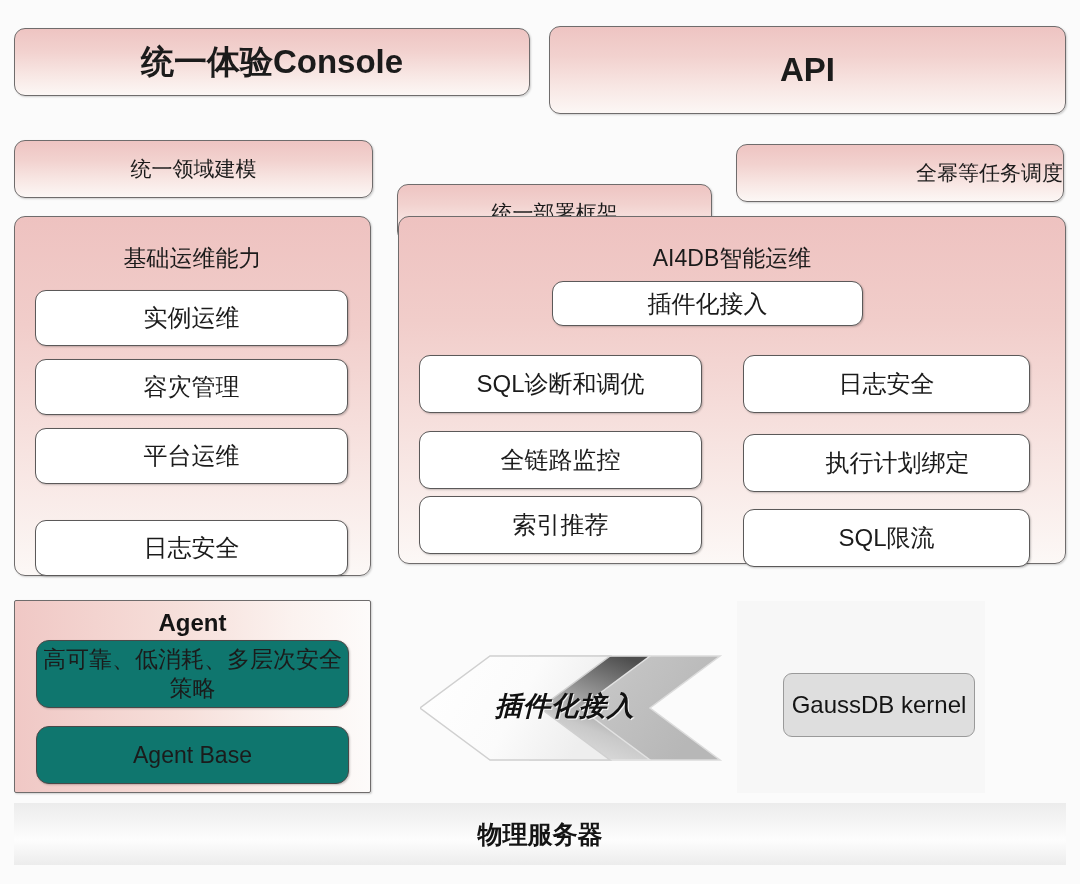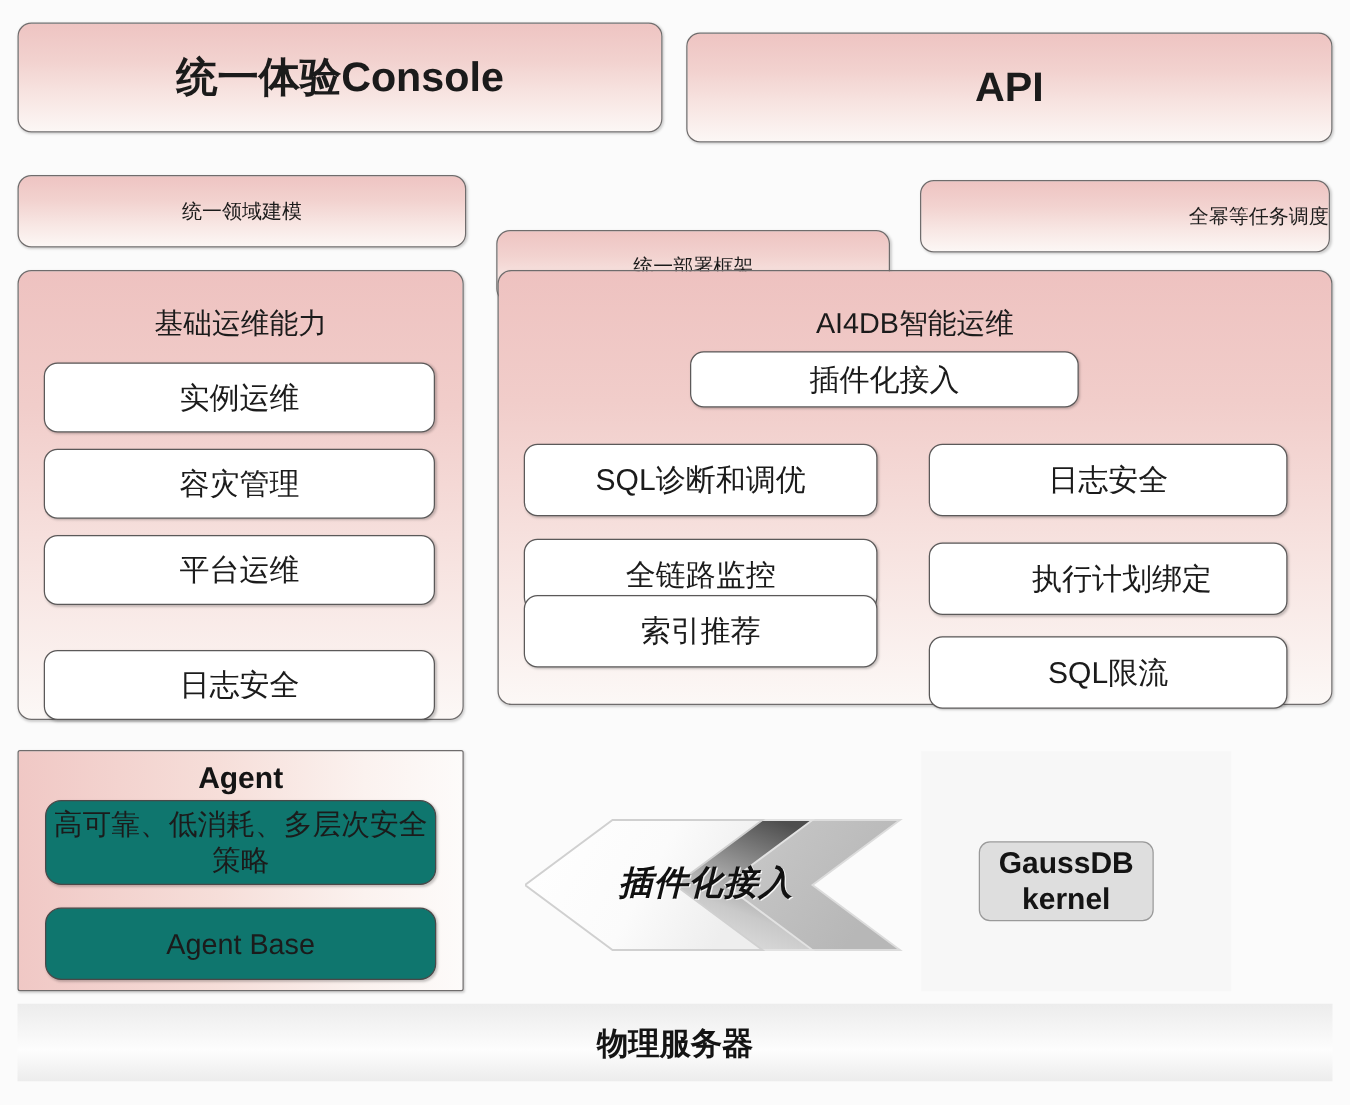--- a/index.html
+++ b/index.html
@@ -63,21 +63,21 @@
     text-align: center;
     color: #1b1b1b;
   }
 
   
   .headline {
     font-size: 33px;
     font-weight: bold;
   }
 
-  .row2-label { font-size: 16px; }
+  .row2-label { font-size: 21px; }
   .col-title  { font-size: 23px; }
   .item-label { font-size: 24px; }
 
   
   #agent-panel {
     position: absolute;
     box-sizing: border-box;
     border: 1.5px solid #6f6c6c;
     border-radius: 2px;
     background: linear-gradient(to right, #f0c8c5 0%, #f6ded9 45%, #fbf2ef 78%, #fdfbfa 100%);
@@ -161,21 +161,21 @@
     font-size: 25px;
     font-weight: bold;
     color: #141414;
   }
 </style>
 </head>
 <body>
 
 <div id="canvas">
 
-  <div class="pink-card headline" style="left:14px; top:18px; width:516px; height:88px;">
+  <div class="pink-card headline" style="left:14px; top:28px; width:516px; height:68px;">
     <span>统一体验Console</span>
   </div>
 
   <div class="pink-card headline" style="left:549px; top:26px; width:517px; height:88px;text-align:center;">
     <span>API</span>
   </div>
 
   <div class="pink-card row2-label" style="left:14px; top:140px; width:359px; height:58px;">
     <span>统一领域建模</span>
   </div>
@@ -212,21 +212,21 @@
   <div class="white-card item-label" style="left:552px; top:281px; width:311px; height:45px;">
     <span>插件化接入</span>
   </div>
 
   <div class="white-card item-label" style="left:419px; top:355px; width:283px; height:58px;">
     <span>SQL诊断和调优</span>
   </div>
   <div class="white-card item-label" style="left:419px; top:431px; width:283px; height:58px;">
     <span>全链路监控</span>
   </div>
-  <div class="white-card item-label" style="left:419px; top:476px; width:283px; height:58px;">
+  <div class="white-card item-label" style="left:419px; top:496px; width:283px; height:58px;">
     <span>索引推荐</span>
   </div>
 
   <div class="white-card item-label" style="left:743px; top:355px; width:287px; height:58px;">
     <span>日志安全</span>
   </div>
   <div class="white-card item-label" style="left:743px; top:434px; width:287px; height:58px;padding-left:22px;">
     <span>执行计划绑定</span>
   </div>
   <div class="white-card item-label" style="left:743px; top:509px; width:287px; height:58px;">
@@ -268,21 +268,21 @@
 
       <polygon points="110,8 230,8 160,60 230,112 110,112 40,60" fill="url(#gradChevB)" stroke="#e2e2e2" stroke-width="1.5"></polygon>
 
       <polygon points="70,8 190,8 120,60 190,112 70,112 0,60" fill="url(#gradChevA)" stroke="#d0d0d0" stroke-width="1.5"></polygon>
     </svg>
     <div id="chevron-label">插件化接入</div>
   </div>
 
   <div id="kernel-panel" style="left:737px; top:601px; width:248px; height:192px;"></div>
 
-  <div id="kernel-box" style="left:783px; top:673px; width:140px; height:64px;font-weight:bold;">
+  <div id="kernel-box" style="left:783px; top:673px; width:192px; height:64px;">
     <span>GaussDB kernel</span>
   </div>
 
   <div id="server-bar" style="left:14px; top:803px; width:1052px; height:62px;">
     <span>物理服务器</span>
   </div>
 
 </div>
 
 </body></html>

